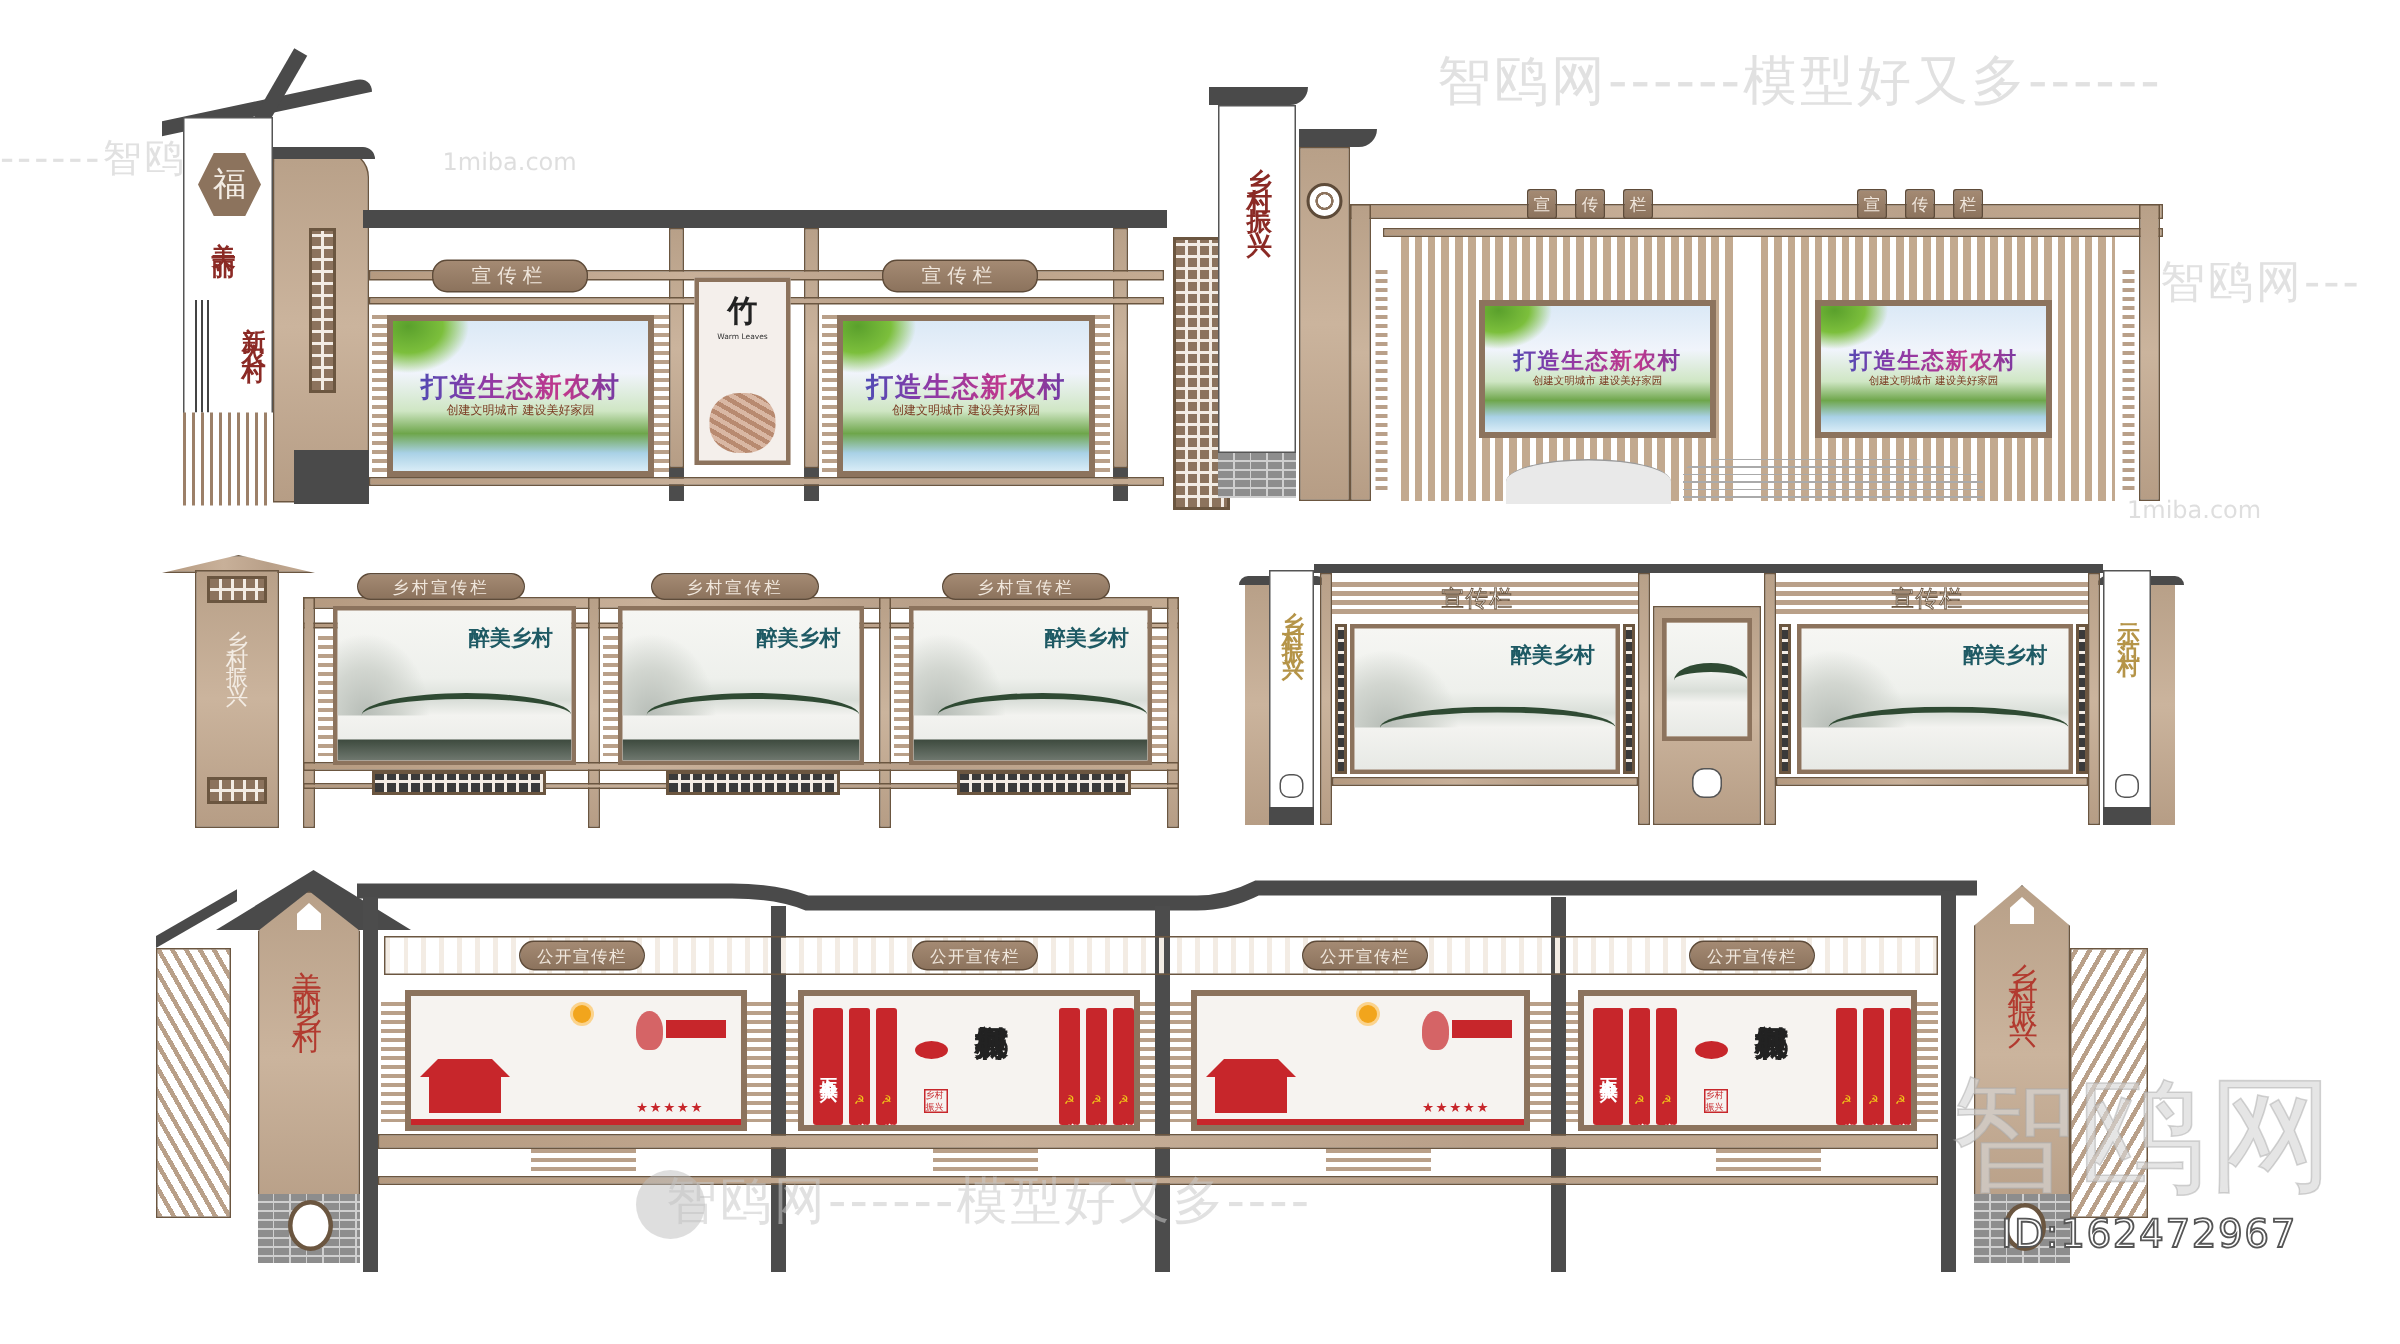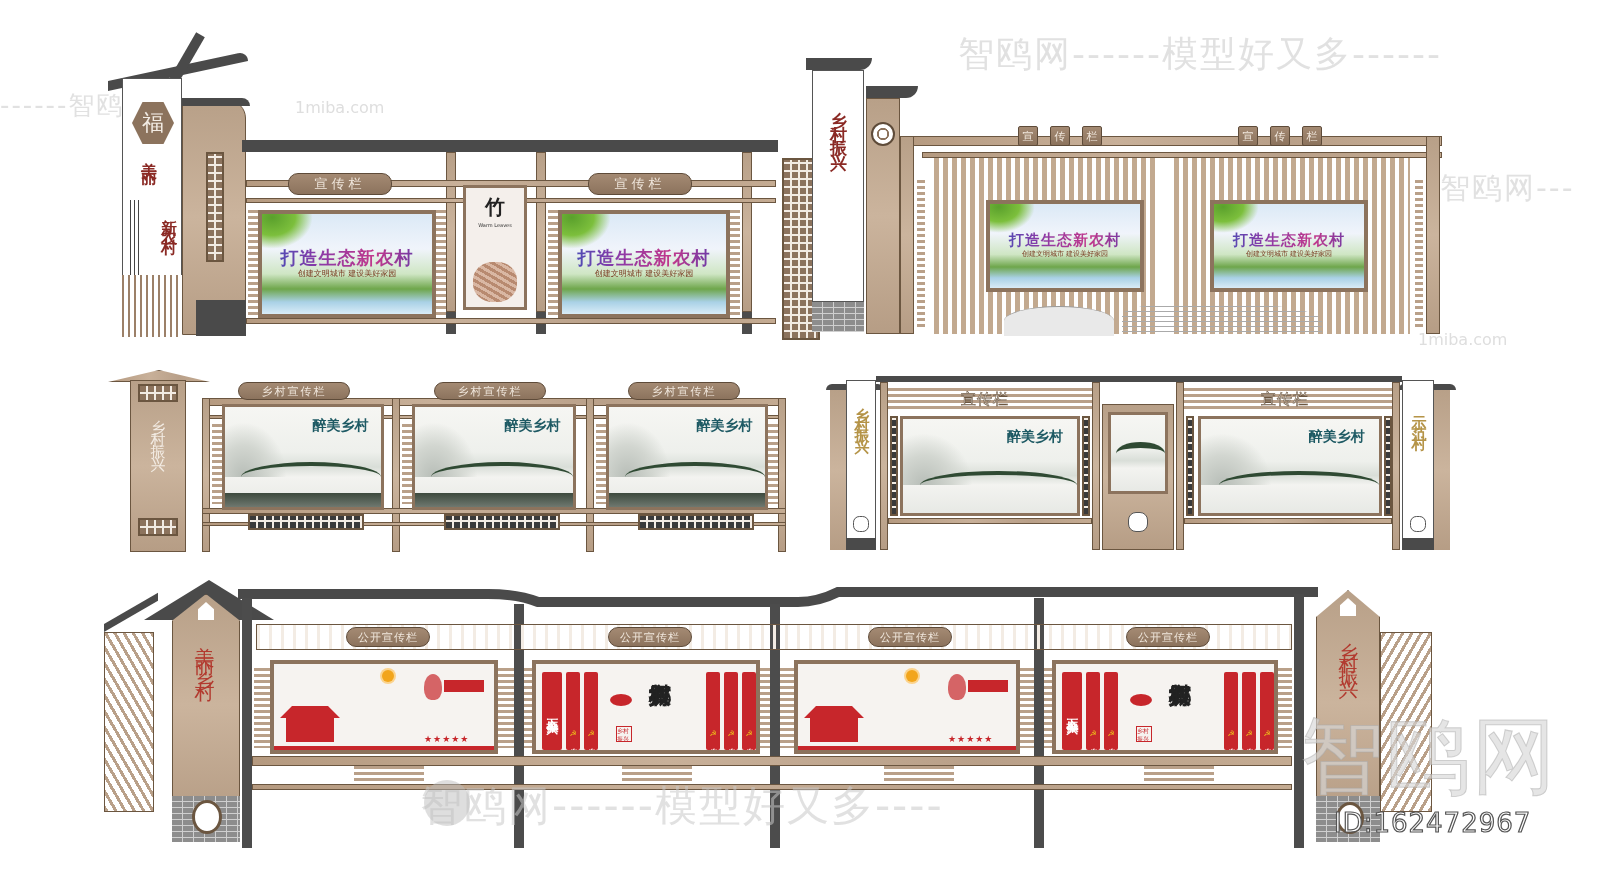--- a/index.html
+++ b/index.html
@@ -367,16 +367,16 @@
   </div>
 
   <div class="abs wood stroke" style="left:148px;top:196px;width:1040px;height:10px;"></div>
   <div class="abs wood stroke" style="left:148px;top:224px;width:1040px;height:6px;"></div>
   <div class="abs hslats" style="left:250px;top:206px;width:70px;height:18px;"></div>
   <div class="abs hslats" style="left:518px;top:206px;width:70px;height:18px;"></div>
   <div class="abs hslats" style="left:780px;top:206px;width:70px;height:18px;"></div>
   <div class="abs hslats" style="left:1040px;top:206px;width:70px;height:18px;"></div>
 </div>
 
-<div class="abs watermark" style="left:420px;top:778px;font-size:42px;">智鸥网------模型好又多----</div>
+<div class="abs watermark" style="left:444px;top:778px;font-size:34px;">智鸥网------模型好又多----</div>
 <div class="abs" style="left:424px;top:780px;width:46px;height:46px;border-radius:50%;background:rgba(190,190,190,0.5);"></div>
 <div class="abs watermark" style="left:1300px;top:700px;font-size:84px;color:rgba(215,215,215,0.65);-webkit-text-stroke:1px rgba(170,170,170,0.5);">智鸥网</div>
 <div class="abs id-label" style="left:1334px;top:808px;">ID:162472967</div>
 
 </body></html>

